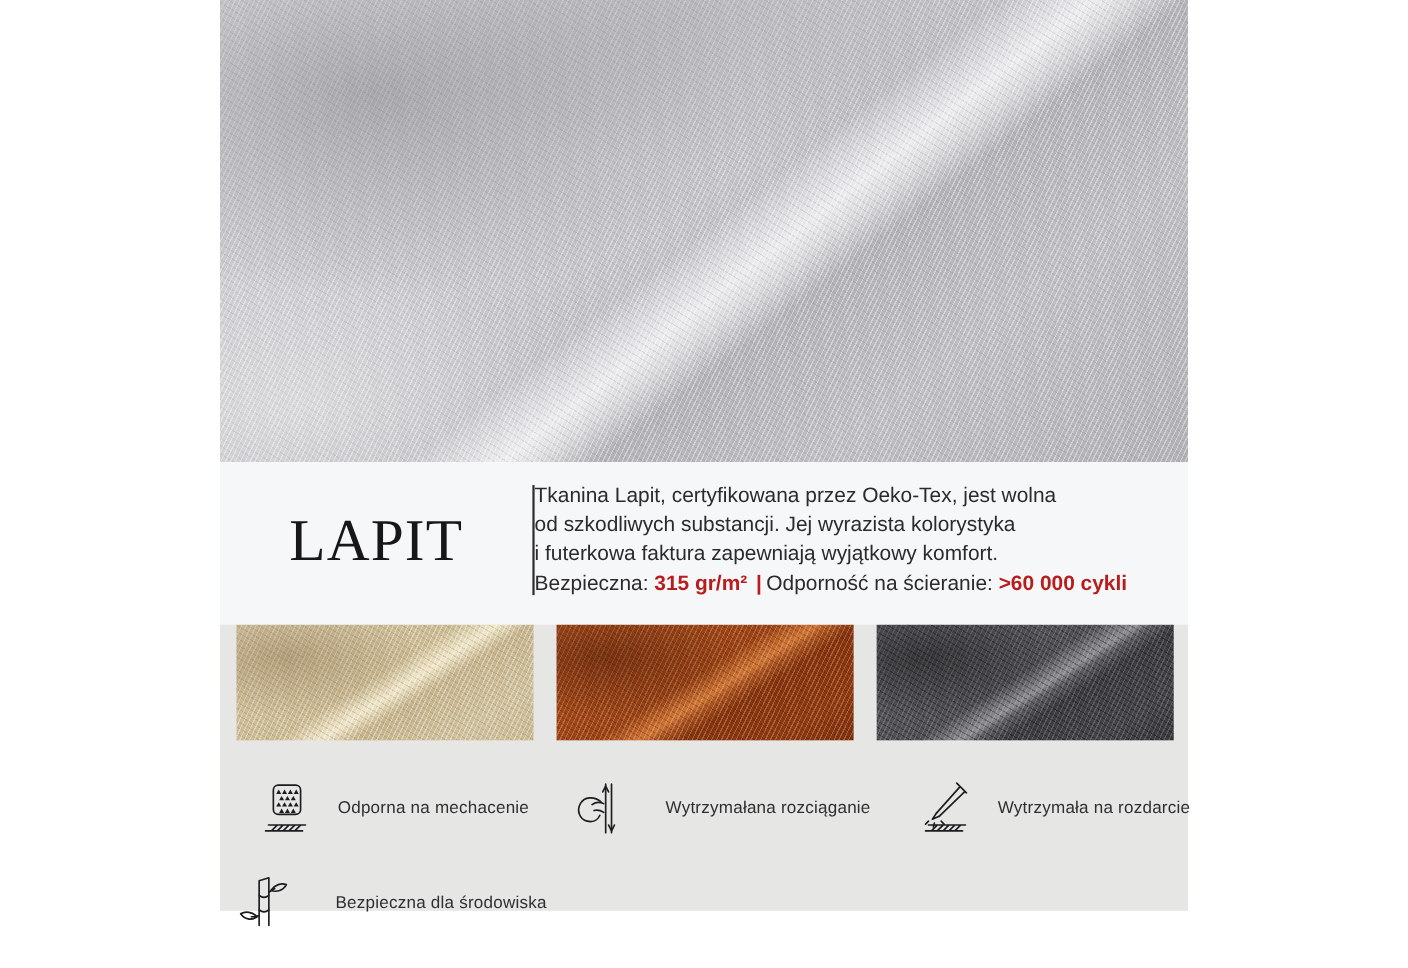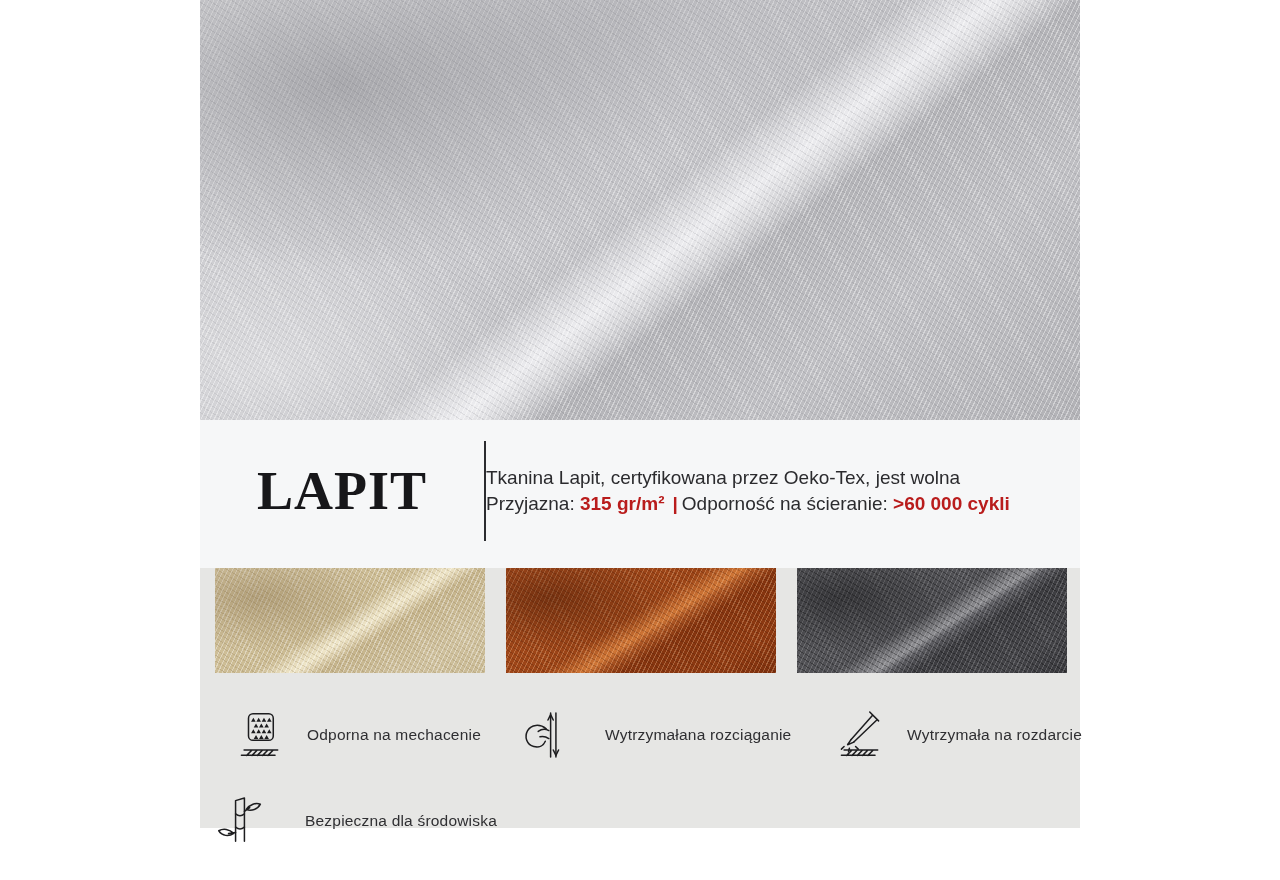--- a/index.html
+++ b/index.html
@@ -26,21 +26,21 @@
   }
 
   
   .info{
     height:200px;background:#f6f7f8;
     display:flex;align-items:center;
     box-sizing:border-box;padding-bottom:58px;
   }
   .brand{
     margin:0;width:284px;text-align:center;
-    font-family:"Liberation Serif",serif;font-weight:700;
+    font-family:"Liberation Serif",serif;font-weight:400;
     font-size:54px;letter-spacing:1px;color:#17171a;line-height:1;
   }
   .divider{width:2px;height:100px;background:#2c2c30;flex:0 0 auto;}
   .desc{font-size:19px;line-height:26.5px;}
   .desc .line{white-space:nowrap;}
   .specs{white-space:nowrap;}
   .specs b{color:#b91c1c;}
   .specs .sep{margin:0 4px 0 8px;}
 
   
@@ -96,22 +96,24 @@
 
 <div class="page">
 
   <div class="hero"></div>
 
   <section class="info">
     <h1 class="brand">LAPIT</h1>
     <div class="divider"></div>
     <div class="desc">
       <div class="line">Tkanina Lapit, certyfikowana przez Oeko-Tex, jest wolna</div>
+      <div class="line">od szkodliwych substancji. Jej wyrazista kolorystyka</div>
+      <div class="line">i futerkowa faktura zapewniają wyjątkowy komfort.</div>
       <div class="specs">
-        <span>Przyjazna:</span>
+        <span>Bezpieczna:</span>
         <b>315 gr/m²</b><b class="sep">|</b><span>Odporność na ścieranie:</span>
         <b>&gt;60 000 cykli</b>
       </div>
     </div>
   </section>
 
   <section class="gray-band">
 
     <div class="swatches">
       <div class="swatch swatch-beige"></div>

